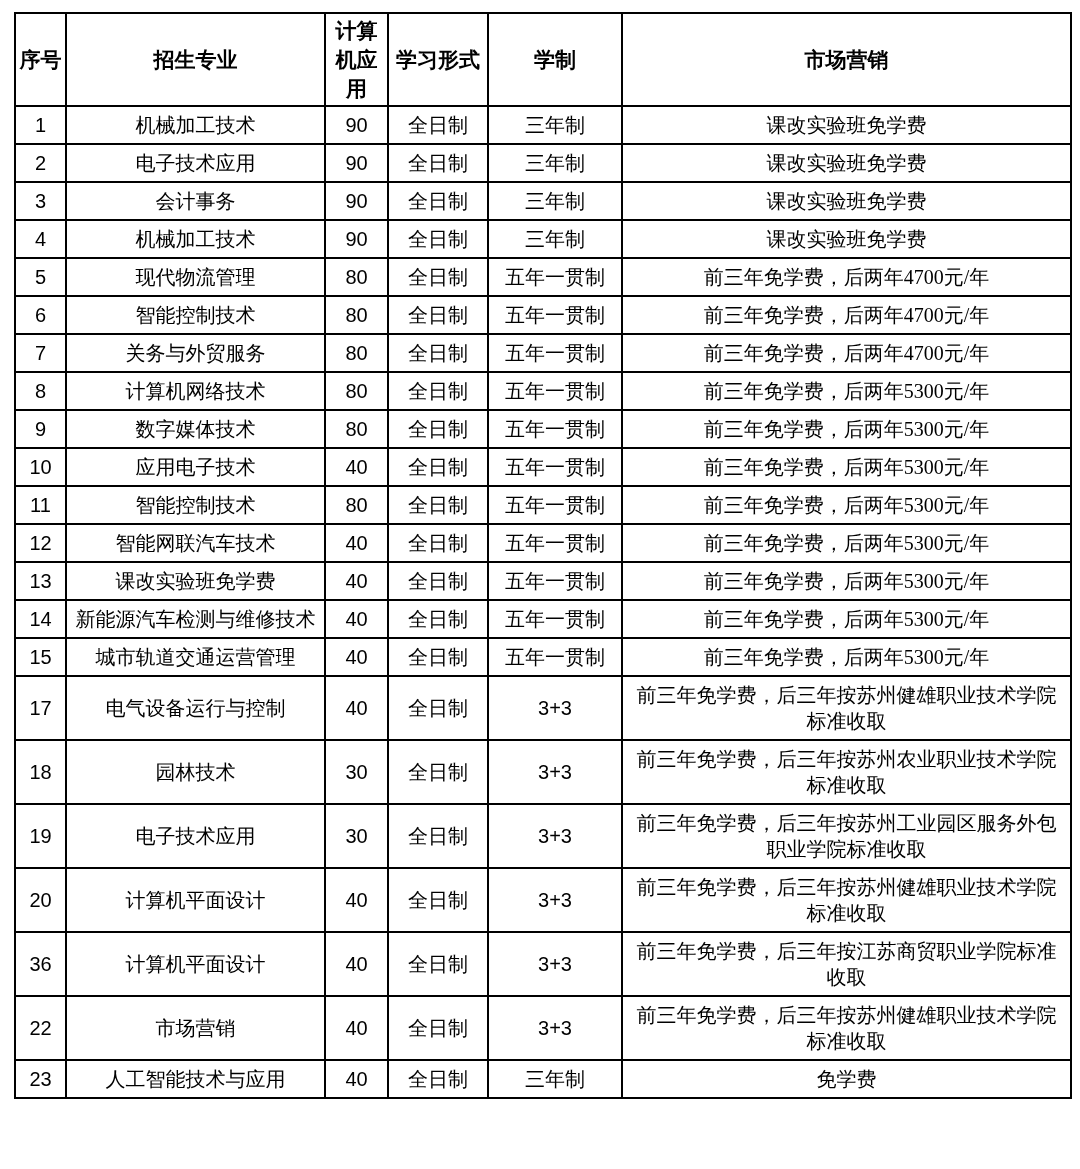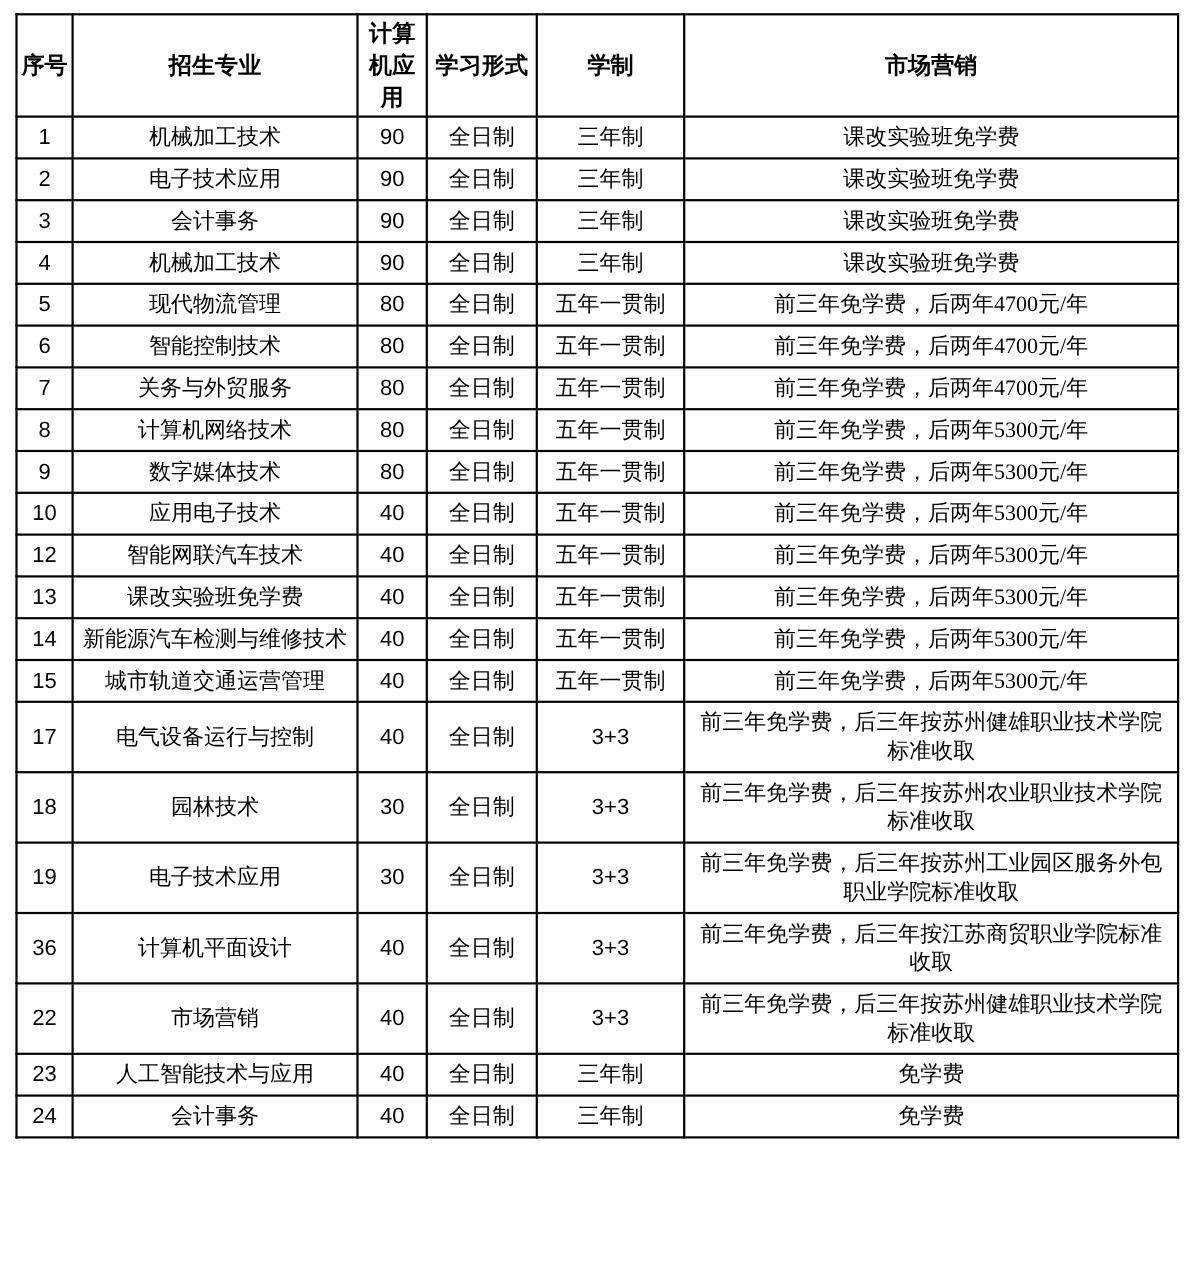--- a/index.html
+++ b/index.html
@@ -146,20 +146,28 @@
         </tr>
         <tr>
           <td>10</td>
           <td>应用电子技术</td>
           <td>40</td>
           <td>全日制</td>
           <td>五年一贯制</td>
           <td class="fee">前三年免学费，后两年5300元/年</td>
         </tr>
         <tr>
+          <td>11</td>
+          <td>智能控制技术</td>
+          <td>80</td>
+          <td>全日制</td>
+          <td>五年一贯制</td>
+          <td class="fee">前三年免学费，后两年5300元/年</td>
+        </tr>
+        <tr>
           <td>12</td>
           <td>智能网联汽车技术</td>
           <td>40</td>
           <td>全日制</td>
           <td>五年一贯制</td>
           <td class="fee">前三年免学费，后两年5300元/年</td>
         </tr>
         <tr>
           <td>13</td>
           <td>课改实验班免学费</td>
@@ -202,46 +210,46 @@
         </tr>
         <tr>
           <td>19</td>
           <td>电子技术应用</td>
           <td>30</td>
           <td>全日制</td>
           <td>3+3</td>
           <td class="fee">前三年免学费，后三年按苏州工业园区服务外包职业学院标准收取</td>
         </tr>
         <tr>
+          <td>20</td>
+          <td>计算机平面设计</td>
+          <td>40</td>
+          <td>全日制</td>
+          <td>3+3</td>
+          <td class="fee">前三年免学费，后三年按苏州健雄职业技术学院标准收取</td>
+        </tr>
+        <tr>
           <td>36</td>
           <td>计算机平面设计</td>
           <td>40</td>
           <td>全日制</td>
           <td>3+3</td>
           <td class="fee">前三年免学费，后三年按江苏商贸职业学院标准收取</td>
         </tr>
         <tr>
           <td>22</td>
           <td>市场营销</td>
           <td>40</td>
           <td>全日制</td>
           <td>3+3</td>
           <td class="fee">前三年免学费，后三年按苏州健雄职业技术学院标准收取</td>
         </tr>
         <tr>
           <td>23</td>
           <td>人工智能技术与应用</td>
-          <td>40</td>
-          <td>全日制</td>
-          <td>三年制</td>
-          <td class="fee">免学费</td>
-        </tr>
-        <tr>
-          <td>24</td>
-          <td>会计事务</td>
           <td>40</td>
           <td>全日制</td>
           <td>三年制</td>
           <td class="fee">免学费</td>
         </tr>
       </tbody>
   </table>
 </div>
 
 </body></html>

